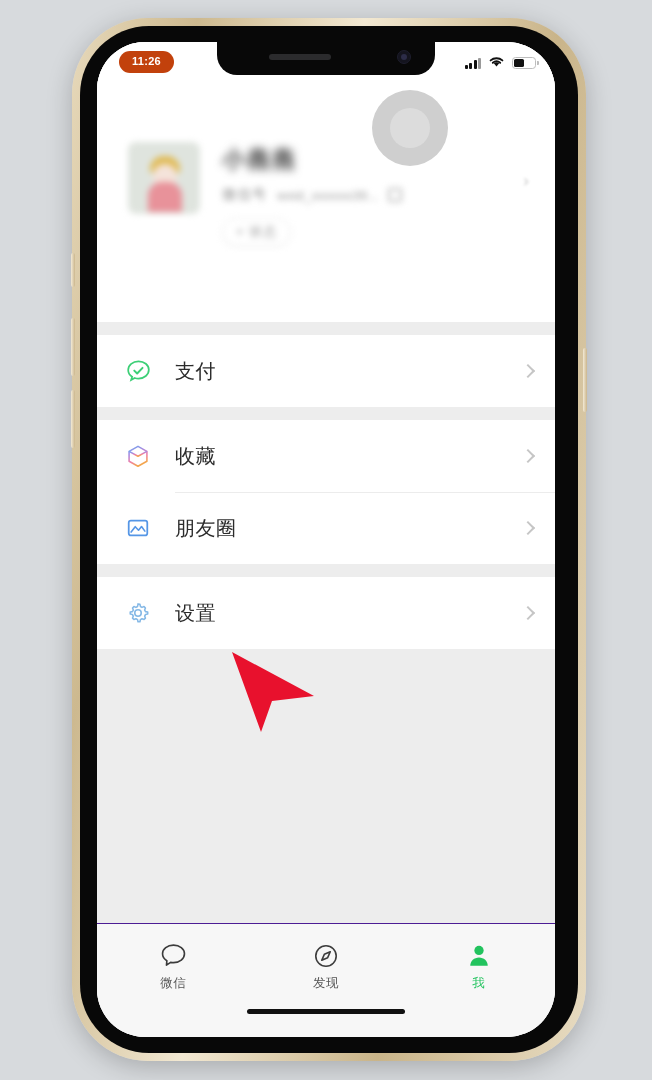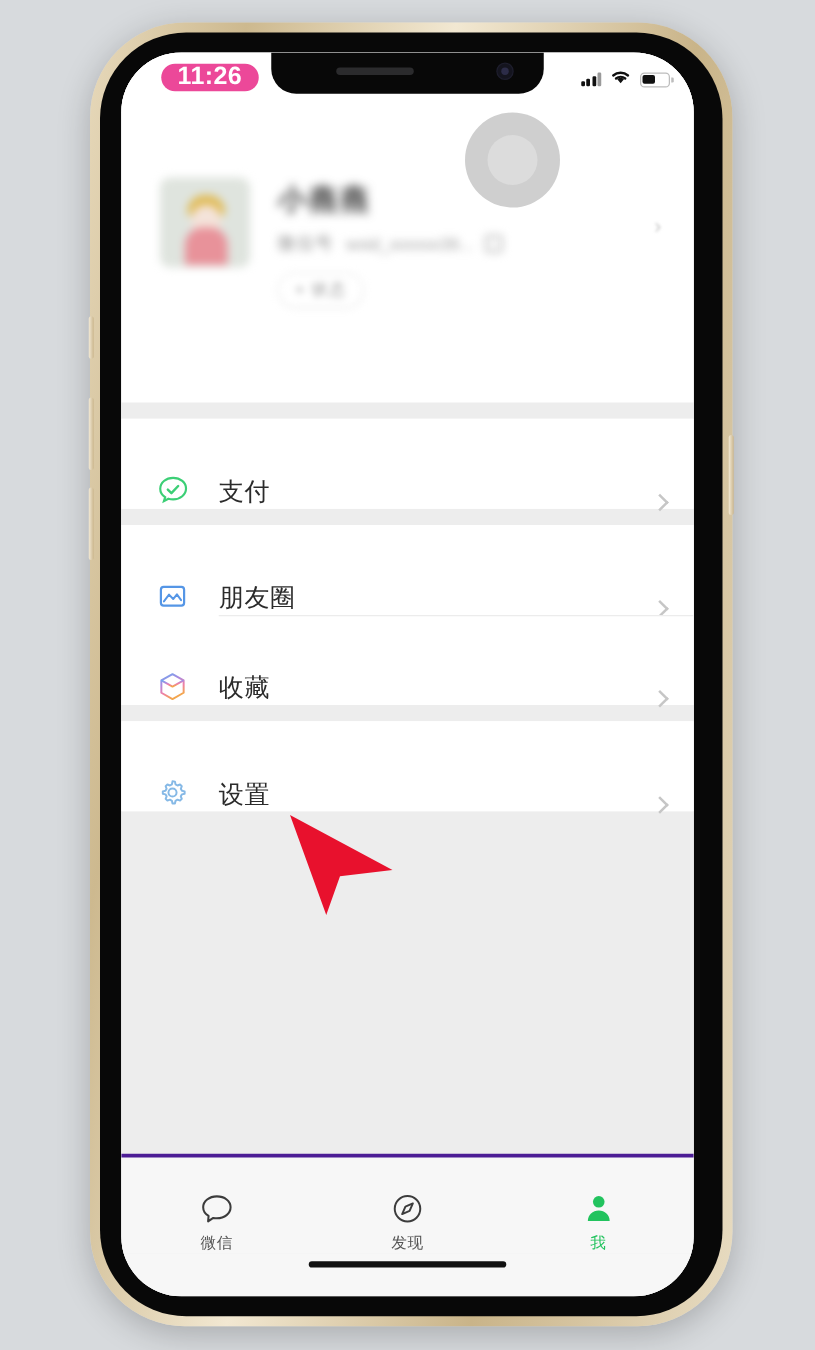--- a/index.html
+++ b/index.html
@@ -73,24 +73,24 @@
     width: 6px; height: 6px; border-radius: 50%;
     background: #2c2c48;
   }
 
   
   .statusbar {
     position: absolute; top: 0; left: 0; right: 0; height: 40px;
     z-index: 25;
   }
   .time-pill {
-    position: absolute; left: 32px; top: 9px;
-    background: #ec4899;
+    position: absolute; left: 22px; top: 9px;
+    background: #c2410c;
     color: #fff;
-    font-size: 20px; font-weight: bold;
+    font-size: 11px; font-weight: bold;
     padding: 2px 13px 3px 13px;
     border-radius: 12px;
     letter-spacing: .3px;
     line-height: 17px;
   }
   .status-right {
     position: absolute; right: 19px; top: 12px;
     display: flex; align-items: center; gap: 6px;
   }
   .sig { display: flex; align-items: flex-end; gap: 1.5px; height: 11px; }
@@ -194,21 +194,21 @@
     filter: blur(3px);
     letter-spacing: 1px;
   }
 
   .gap { height: 13px; background: #ededed; }
 
   .group { background: #fff; }
 
   .row {
     height: 72px;
-    display: flex; align-items: flex-end;
+    display: flex; align-items: center;
     padding: 0 22px 0 26px;
     position: relative;
     background: #fff;
   }
   .row + .row::before {
     content:"";
     position: absolute; left: 78px; right: 0; top: 0; height: 1px;
     background: #ececec;
   }
   .row .ico { width: 30px; height: 30px; display:flex; align-items:center; justify-content:center; }
@@ -221,23 +221,22 @@
     width: 10px; height: 10px;
     border-top: 2px solid #c6c6c6;
     border-right: 2px solid #c6c6c6;
     transform: rotate(45deg);
   }
 
   
   .tabbar {
     height: 80px;
     background: #f7f7f7;
-    border-top: 3px solid #4c1d95;
+    border-top: 1px solid #4c1d95;
     display: flex;
-    align-items: flex-end;
   }
   .tab {
     flex: 1;
     display: flex; flex-direction: column;
     align-items: center; justify-content: center;
     gap: 5px;
     padding-top: 6px;
   }
   .tab .t-ico { height: 28px; display:flex; align-items:center; justify-content:center; }
   .tab .t-lbl { font-size: 12.5px; color: #555; letter-spacing: .5px; }
@@ -334,50 +333,50 @@
         </div>
       </div>
 
       <div class="gap"></div>
 
       <div class="group">
 
         <div class="row">
           <span class="ico">
             <svg width="26" height="26" viewBox="0 0 28 28">
-              <rect x="4" y="6" width="20" height="16" rx="2.4" fill="none" stroke="#5596e6" stroke-width="1.9"></rect>
-              <path d="M6.6 18.4 L11 12.6 L14.6 16.4 L17.8 12.4 L21.4 17.4" fill="none" stroke="#5596e6" stroke-width="1.7" stroke-linecap="round" stroke-linejoin="round"></path>
-            </svg>
-          </span>
-          <span class="lbl">朋友圈</span>
-          <span class="chev"></span>
-        </div>
-
-        <div class="row">
-          <span class="ico">
-            <svg width="26" height="26" viewBox="0 0 28 28">
               <defs>
                 <linearGradient id="cubeg" x1="0" y1="0" x2="0.4" y2="1">
                   <stop offset="0%" stop-color="#6aa9f0"></stop>
                   <stop offset="38%" stop-color="#a98ae0"></stop>
                   <stop offset="70%" stop-color="#ef7fa8"></stop>
                   <stop offset="100%" stop-color="#f3a64e"></stop>
                 </linearGradient>
               </defs>
               <g fill="none" stroke="url(#cubeg)" stroke-width="1.7" stroke-linejoin="round">
                 <path d="M14 3.6 L23.6 9 V19.6 L14 25 L4.4 19.6 V9 Z"></path>
                 <path d="M4.4 9 L14 14.3 L23.6 9"></path>
                 <path d="M14 14.3 V25"></path>
               </g>
             </svg>
           </span>
           <span class="lbl">收藏</span>
           <span class="chev"></span>
         </div>
 
+        <div class="row">
+          <span class="ico">
+            <svg width="26" height="26" viewBox="0 0 28 28">
+              <rect x="4" y="6" width="20" height="16" rx="2.4" fill="none" stroke="#5596e6" stroke-width="1.9"></rect>
+              <path d="M6.6 18.4 L11 12.6 L14.6 16.4 L17.8 12.4 L21.4 17.4" fill="none" stroke="#5596e6" stroke-width="1.7" stroke-linecap="round" stroke-linejoin="round"></path>
+            </svg>
+          </span>
+          <span class="lbl">朋友圈</span>
+          <span class="chev"></span>
+        </div>
+
       </div>
 
       <div class="gap"></div>
 
       <div class="group">
         <div class="row">
           <span class="ico">
             <svg width="26" height="26" viewBox="0 0 28 28">
               <path d="M14 4.2 l2.1 .45 .5 2.3 1.7 1 2.2-.85 1.5 1.5 -.85 2.2 1 1.7 2.3 .5 0 2.1 -2.3 .5 -1 1.7 .85 2.2 -1.5 1.5 -2.2-.85 -1.7 1 -.5 2.3 -2.1 0 -.5-2.3 -1.7-1 -2.2 .85 -1.5-1.5 .85-2.2 -1-1.7 -2.3-.5 0-2.1 2.3-.5 1-1.7 -.85-2.2 1.5-1.5 2.2 .85 1.7-1 .5-2.3 z" fill="none" stroke="#86b9e6" stroke-width="1.7" stroke-linejoin="round"></path>
               <circle cx="14" cy="14" r="3.5" fill="none" stroke="#86b9e6" stroke-width="1.7"></circle>

